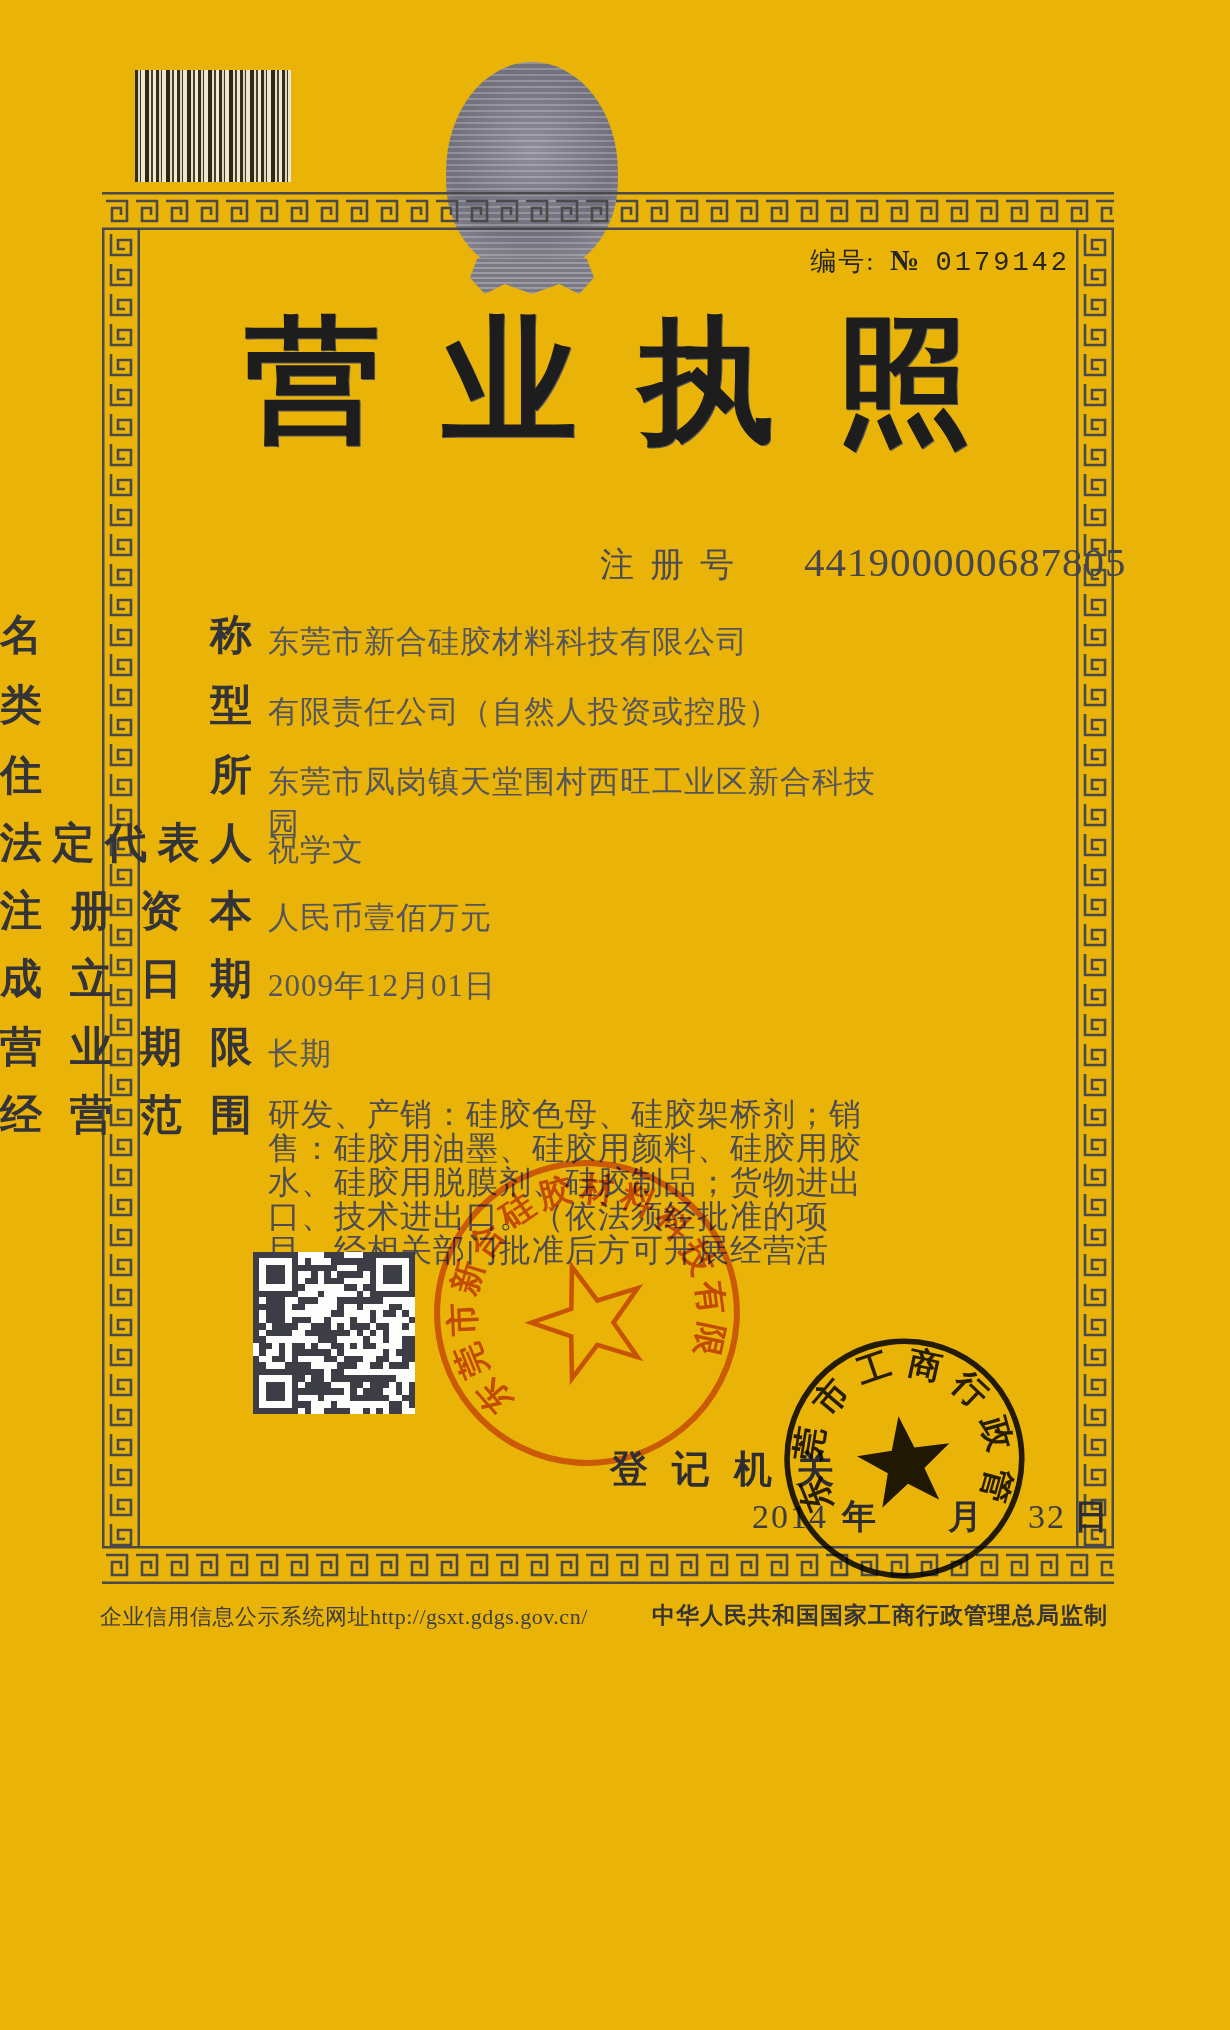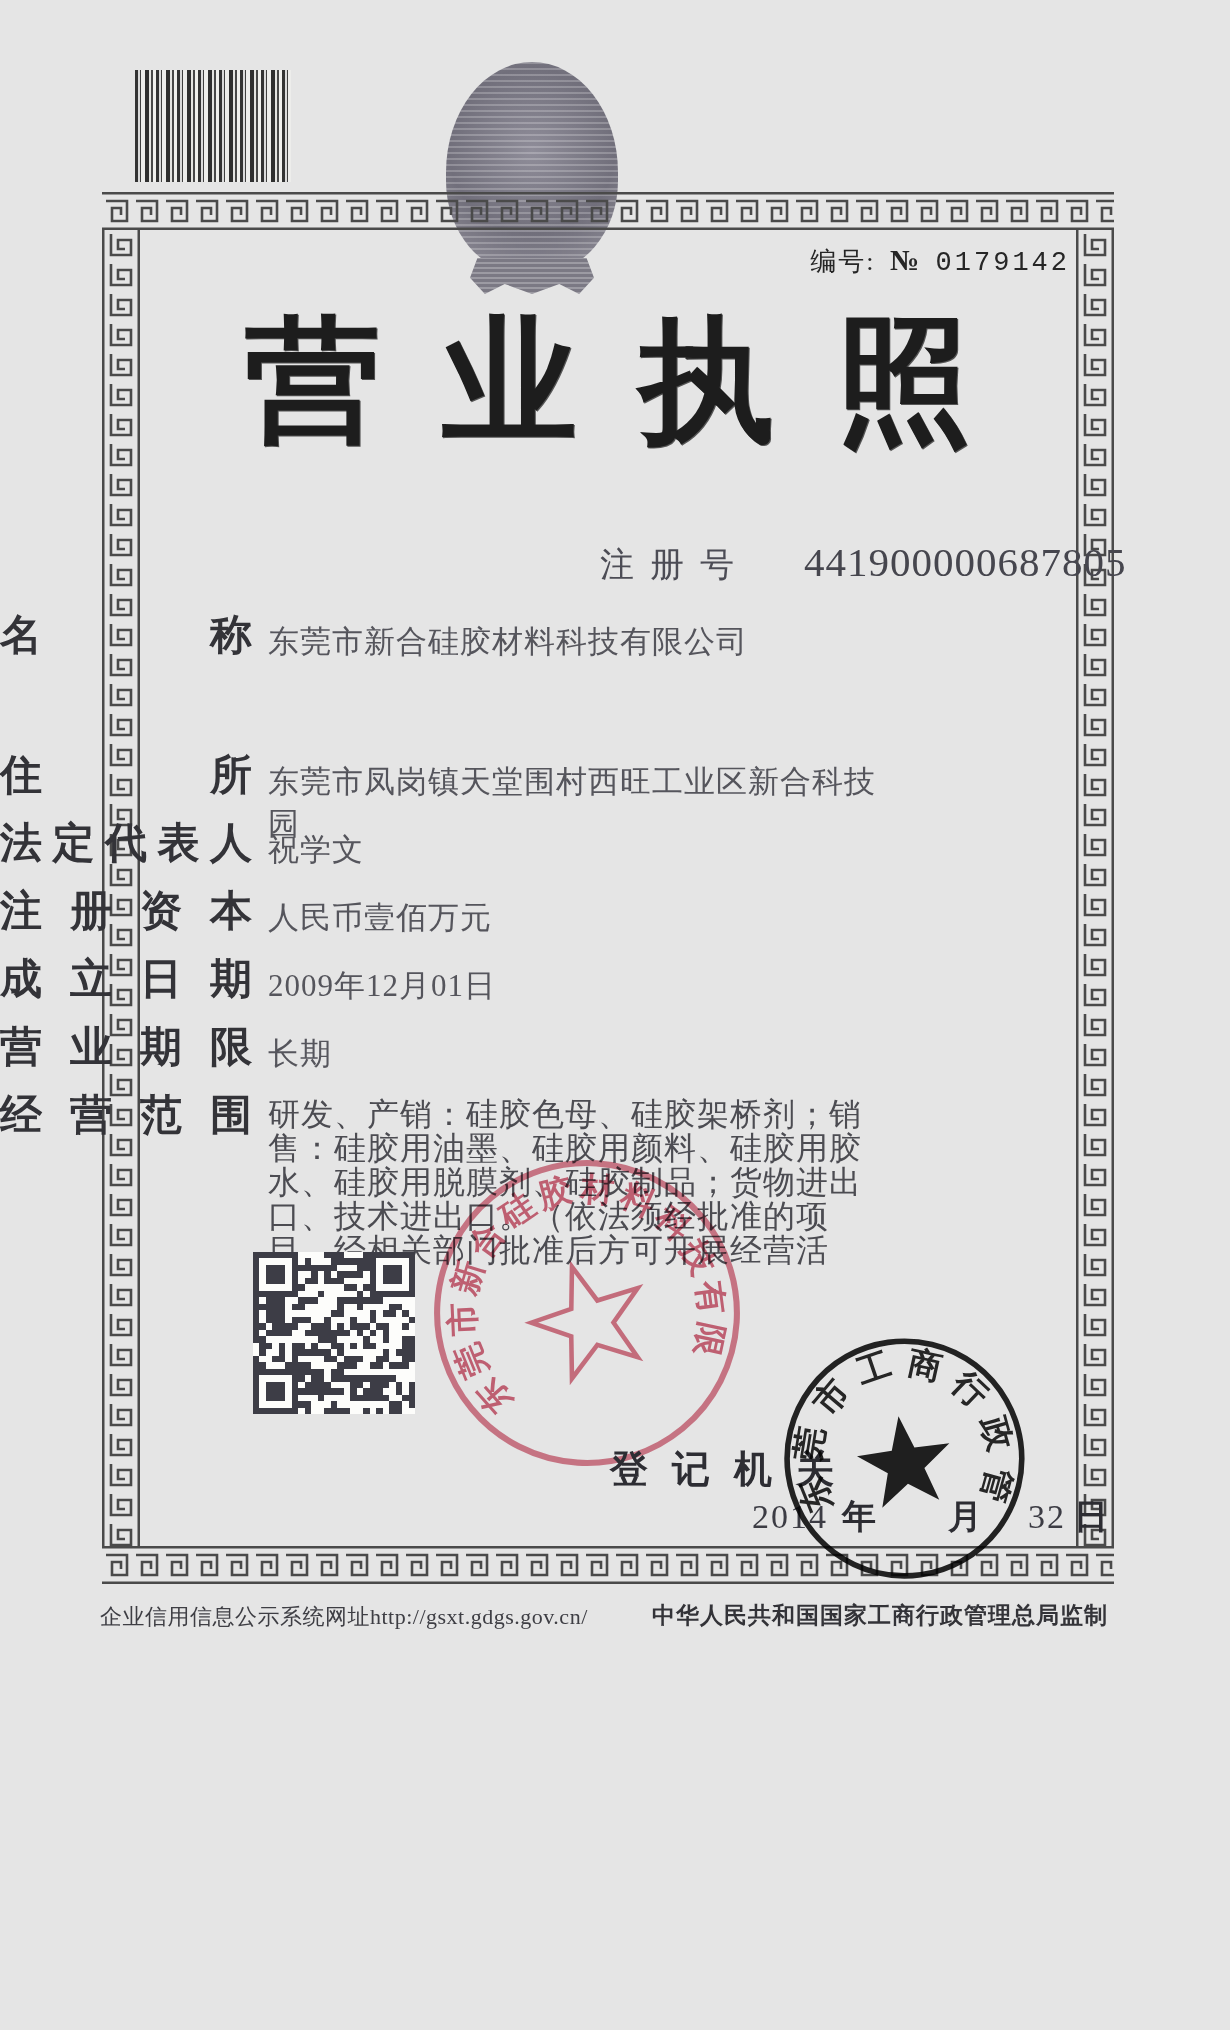--- a/index.html
+++ b/index.html
@@ -1,19 +1,19 @@
 <!DOCTYPE html>
 <html><head>
 <meta charset="utf-8">
 <style>
   * { margin:0; padding:0; box-sizing:border-box; }
   html,body { background:#ffffff; }
   .page {
     position:relative; width:1230px; height:2030px;
-    background:#e5e5e5; overflow:hidden;
+    background:#eab308; overflow:hidden;
     font-family:"Liberation Serif","DejaVu Serif",serif;
     color:#2f2f2f;
   }
   
   .barcode {
     position:absolute; left:135px; top:70px; width:156px; height:112px;
     background:
       repeating-linear-gradient(90deg,#1b1b1b 0 3px,#d9d9d9 3px 5px,#2a2a2a 5px 6px,#efefec 6px 10px,#161616 10px 14px,#e4e4e1 14px 16px,#333 16px 18px,#f2f2ef 18px 21px),
       #e8e8e5;
     opacity:.88;
@@ -175,20 +175,24 @@
 
   <div class="regno-row">
     <span class="regno-label">注册号</span>
     <span class="regno-value">441900000687805</span>
   </div>
 
   <div class="frow r0">
     <div class="flabel">名称</div>
     <div class="fvalue">东莞市新合硅胶材料科技有限公司</div>
   </div>
+  <div class="frow r1">
+    <div class="flabel">类型</div>
+    <div class="fvalue">有限责任公司（自然人投资或控股）</div>
+  </div>
   <div class="frow r2">
     <div class="flabel">住所</div>
     <div class="fvalue">东莞市凤岗镇天堂围村西旺工业区新合科技园</div>
   </div>
   <div class="frow r4">
     <div class="flabel">注册资本</div>
     <div class="fvalue">人民币壹佰万元</div>
   </div>
   <div class="frow r3">
     <div class="flabel">法定代表人</div>

